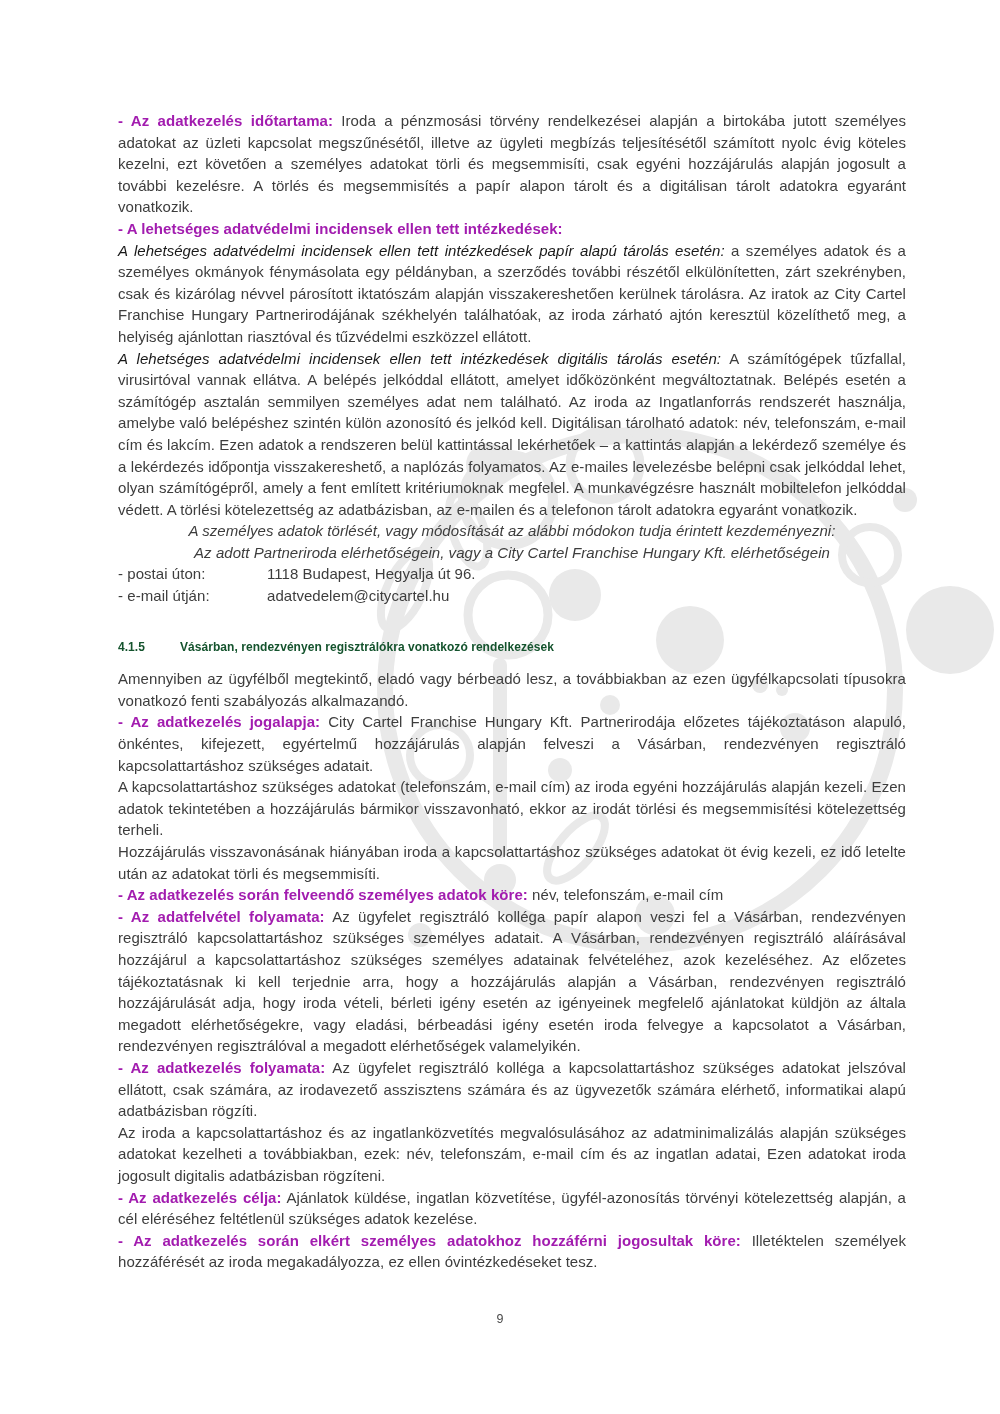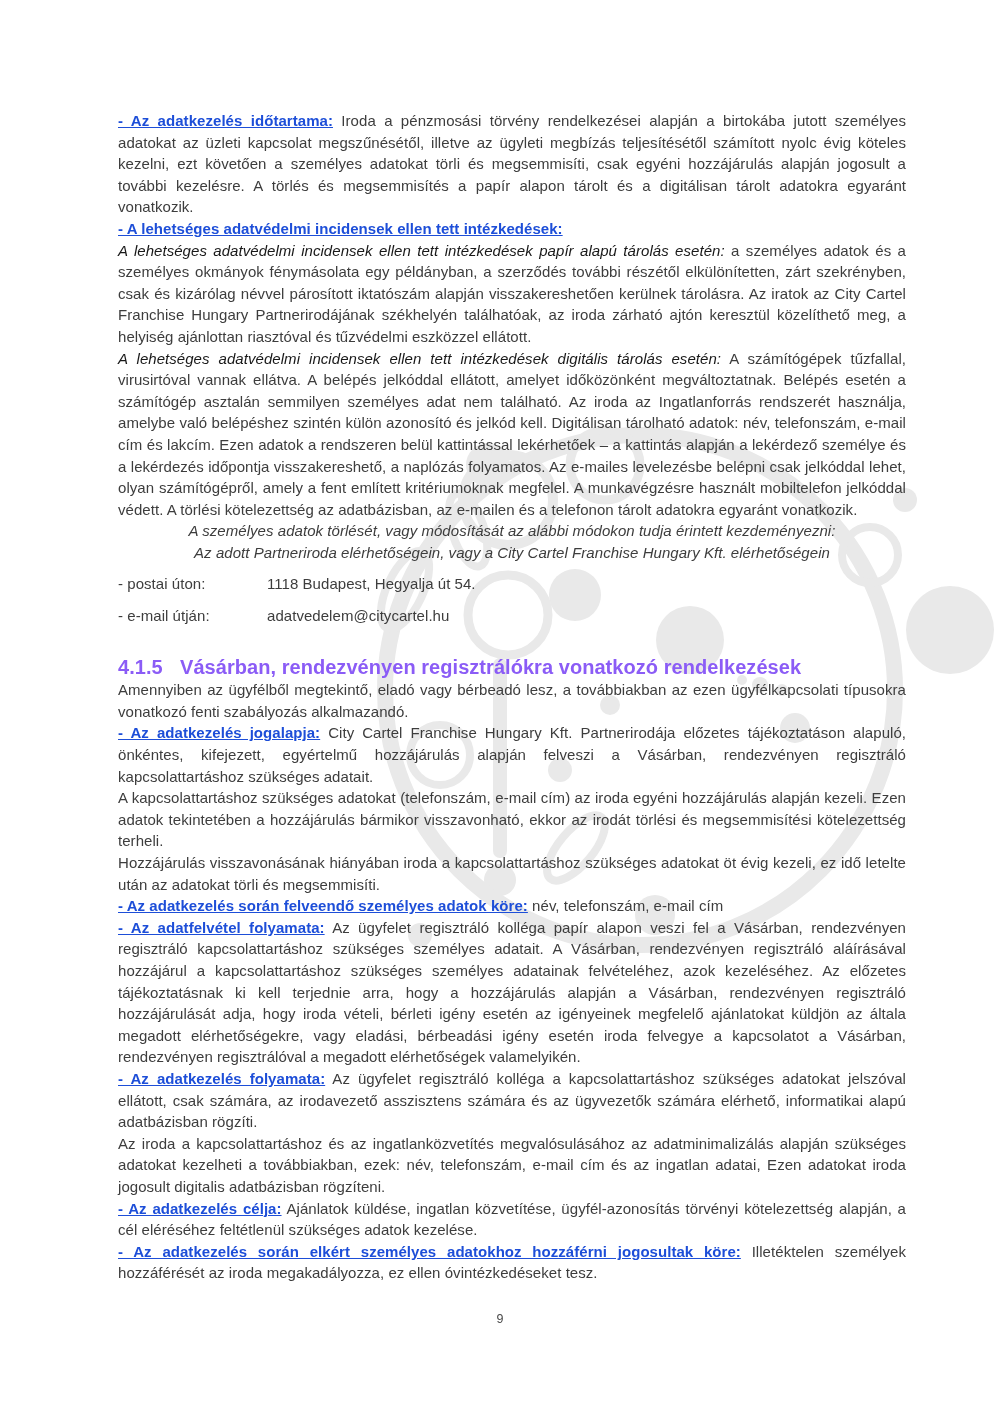--- a/index.html
+++ b/index.html
@@ -9,27 +9,27 @@
     position:relative;overflow:hidden;
   }
   .page{position:absolute;inset:0;overflow:hidden;}
   .watermark{position:absolute;left:338px;top:408px;z-index:0;pointer-events:none;}
   .content{
     position:absolute;left:118px;top:110px;width:788px;z-index:1;
     font-size:15px;line-height:21.6px;color:#3d3d3d;letter-spacing:0.05px;
   }
   .content p{margin:0;text-align:justify;}
   .content p.noj{text-align:center;font-style:italic;}
-  .lead{font-weight:700;color:#1d4ed8;text-decoration:underline;}
+  .lead{font-weight:700;color:#a21caf;}
   .lead-bi{font-weight:400;font-style:italic;color:#181818;}
-  .contact-row{display:flex;text-align:left;margin-top:10px;}
+  .contact-row{display:flex;text-align:left;}
   .contact-row .c-label{width:149px;flex:0 0 149px;}
   .section-heading{
-    display:flex;margin-top:30px;margin-bottom:1px;
-    font-weight:700;color:#8b5cf6;font-size:20px;text-align:left;
+    display:flex;margin-top:30px;margin-bottom:10px;
+    font-weight:700;color:#14532d;font-size:12px;text-align:left;
   }
   .section-heading .sec-num{flex:0 0 62px;}
   .page-number{
     position:absolute;top:1312px;left:0;width:100%;text-align:center;
     font-size:12.5px;color:#4a4a4a;z-index:1;
   }
 </style>
 </head>
 <body>
 
@@ -85,21 +85,21 @@
     <p>
       <span class="lead-bi">A lehetséges adatvédelmi incidensek ellen tett intézkedések digitális tárolás esetén:</span>
       <span>A számítógépek tűzfallal, virusirtóval vannak ellátva. A belépés jelkóddal ellátott, amelyet időközönként megváltoztatnak. Belépés esetén a számítógép asztalán semmilyen személyes adat nem található. Az iroda az Ingatlanforrás rendszerét használja, amelybe való belépéshez szintén külön azonosító és jelkód kell. Digitálisan tárolható adatok: név, telefonszám, e-mail cím és lakcím. Ezen adatok a rendszeren belül kattintással lekérhetőek – a kattintás alapján a lekérdező személye és a lekérdezés időpontja visszakereshető, a naplózás folyamatos. Az e-mailes levelezésbe belépni csak jelkóddal lehet, olyan számítógépről, amely a fent említett kritériumoknak megfelel. A munkavégzésre használt mobiltelefon jelkóddal védett. A törlési kötelezettség az adatbázisban, az e-mailen és a telefonon tárolt adatokra egyaránt vonatkozik.</span>
     </p>
 
     <p class="noj">A személyes adatok törlését, vagy módosítását az alábbi módokon tudja érintett kezdeményezni:</p>
     <p class="noj">Az adott Partneriroda elérhetőségein, vagy a City Cartel Franchise Hungary Kft. elérhetőségein</p>
 
     <div class="contact-row">
       <span class="c-label">- postai úton:</span>
-      <span class="c-value">1118 Budapest, Hegyalja út 54.</span>
+      <span class="c-value">1118 Budapest, Hegyalja út 96.</span>
     </div>
     <div class="contact-row">
       <span class="c-label">- e-mail útján:</span>
       <span class="c-value">adatvedelem@citycartel.hu</span>
     </div>
 
     <div class="section-heading">
       <span class="sec-num">4.1.5</span>
       <span class="sec-title">Vásárban, rendezvényen regisztrálókra vonatkozó rendelkezések</span>
     </div>

